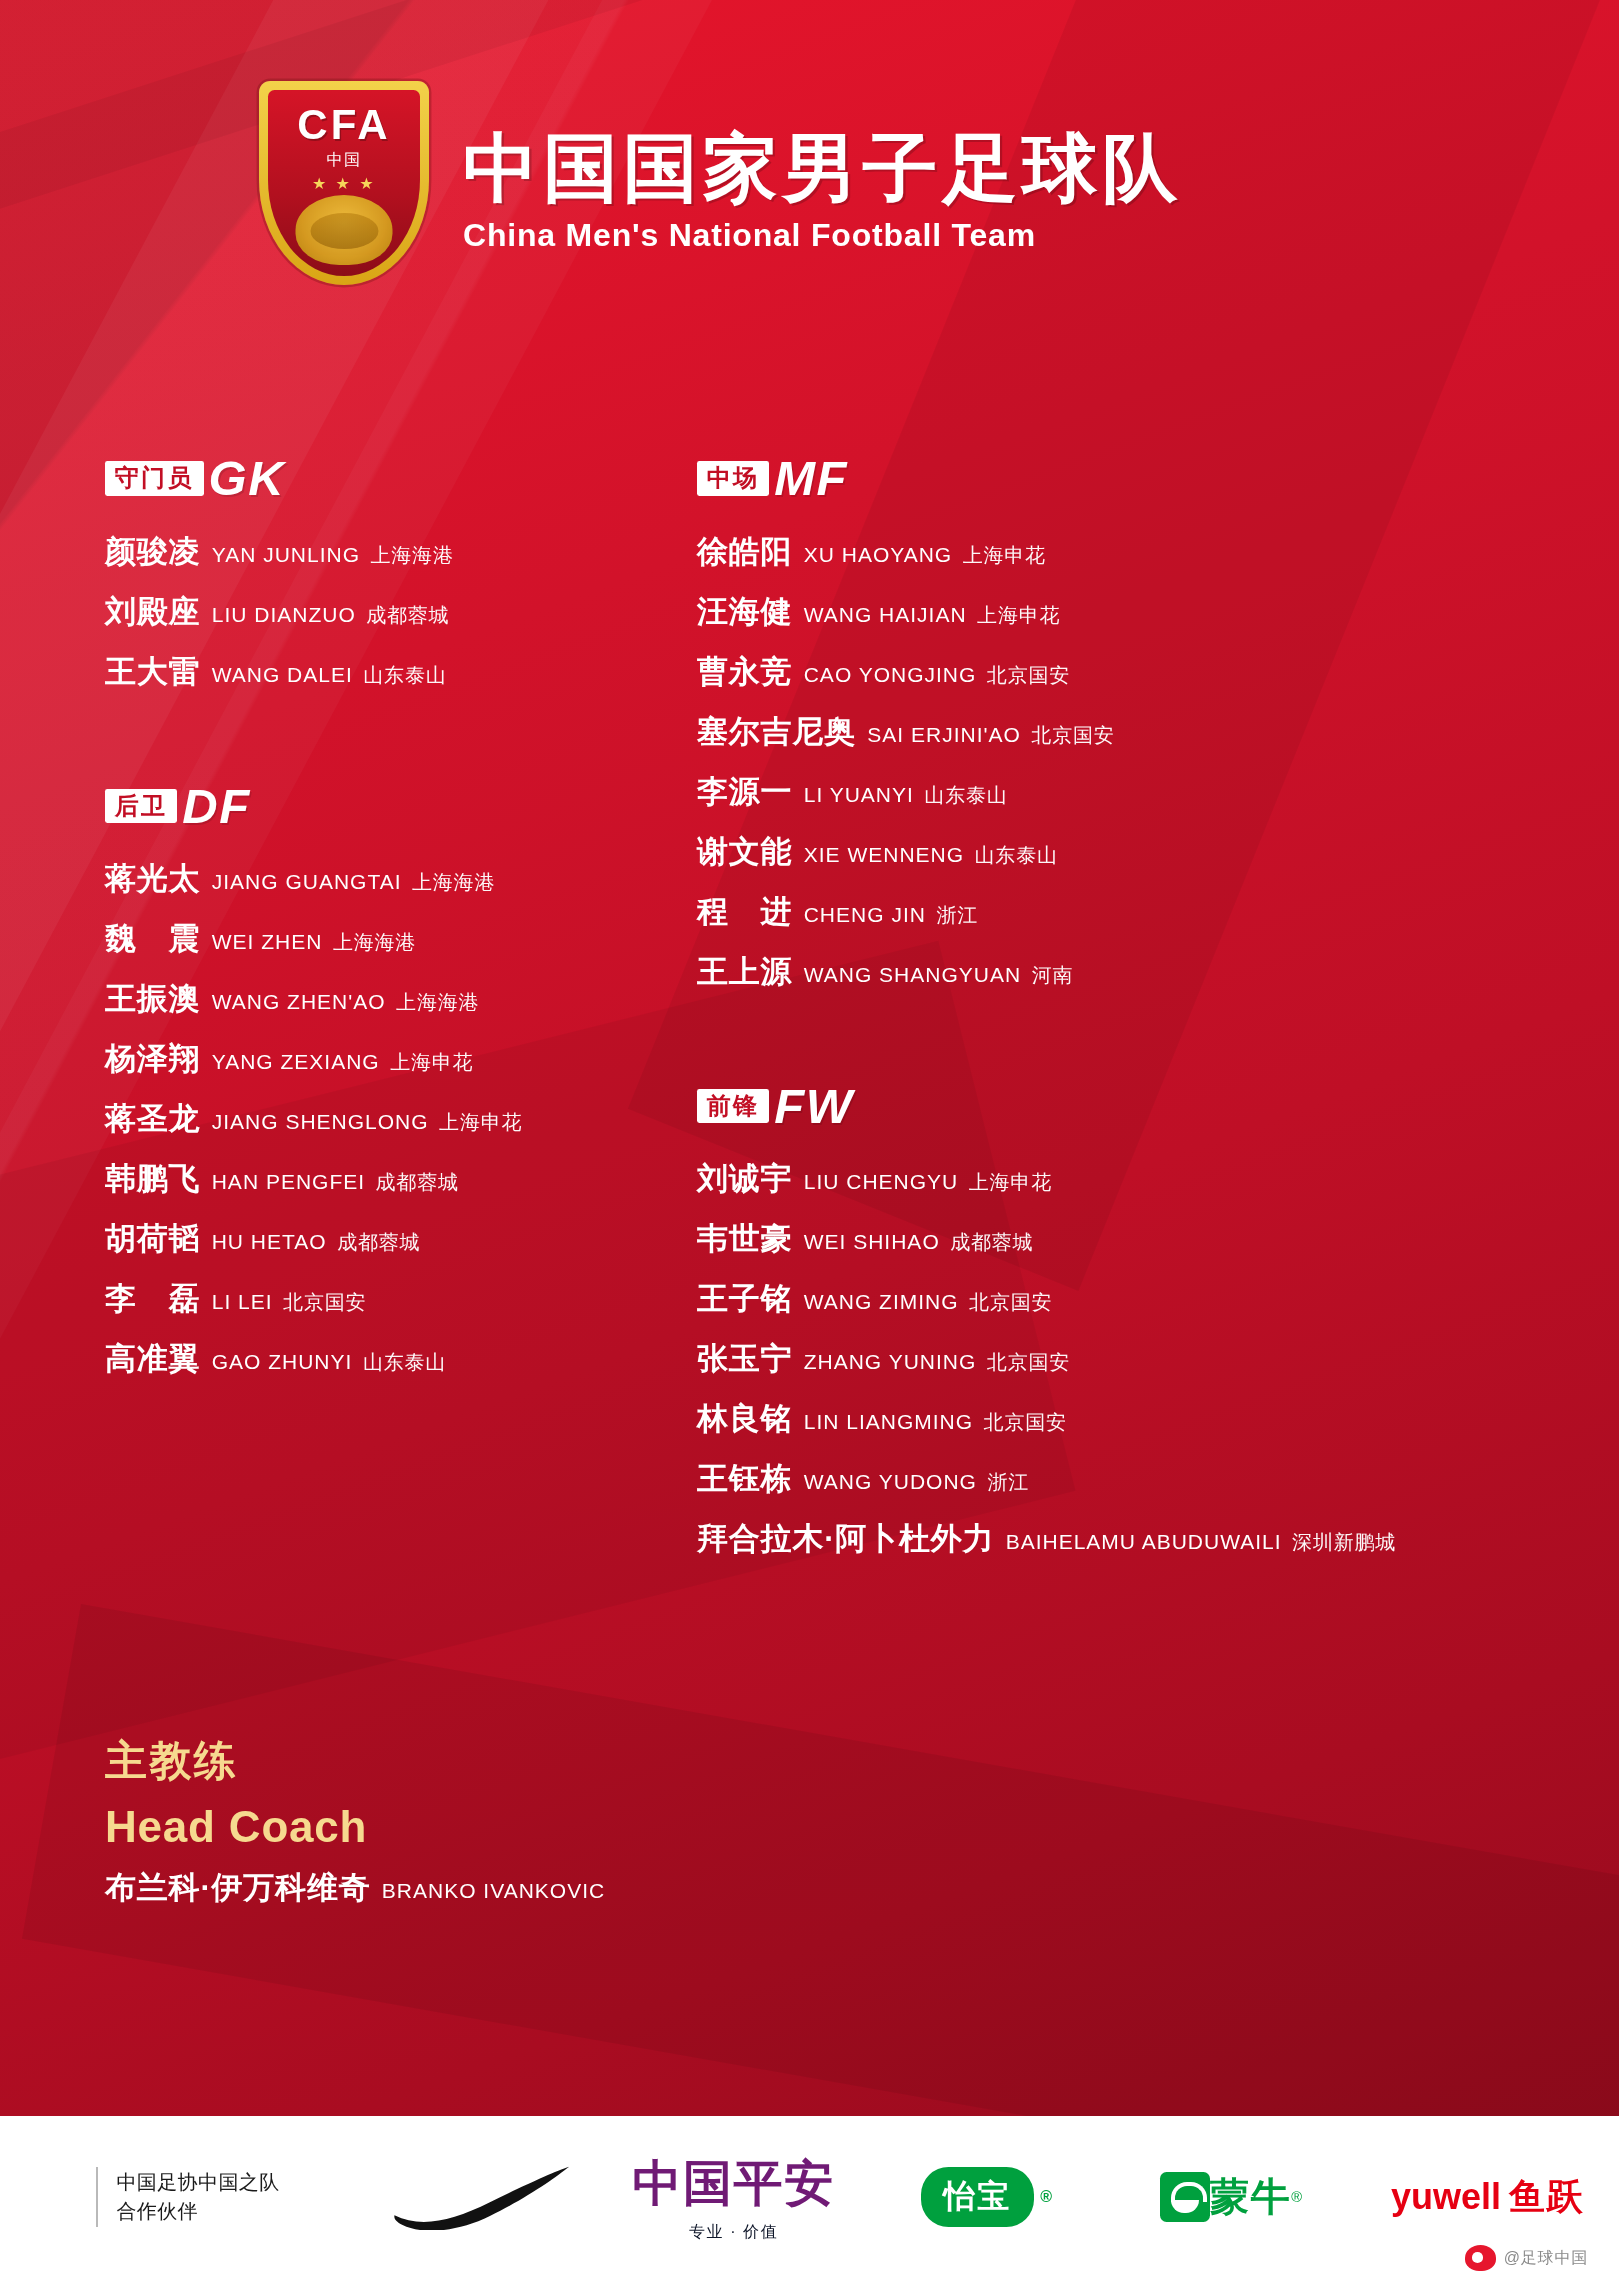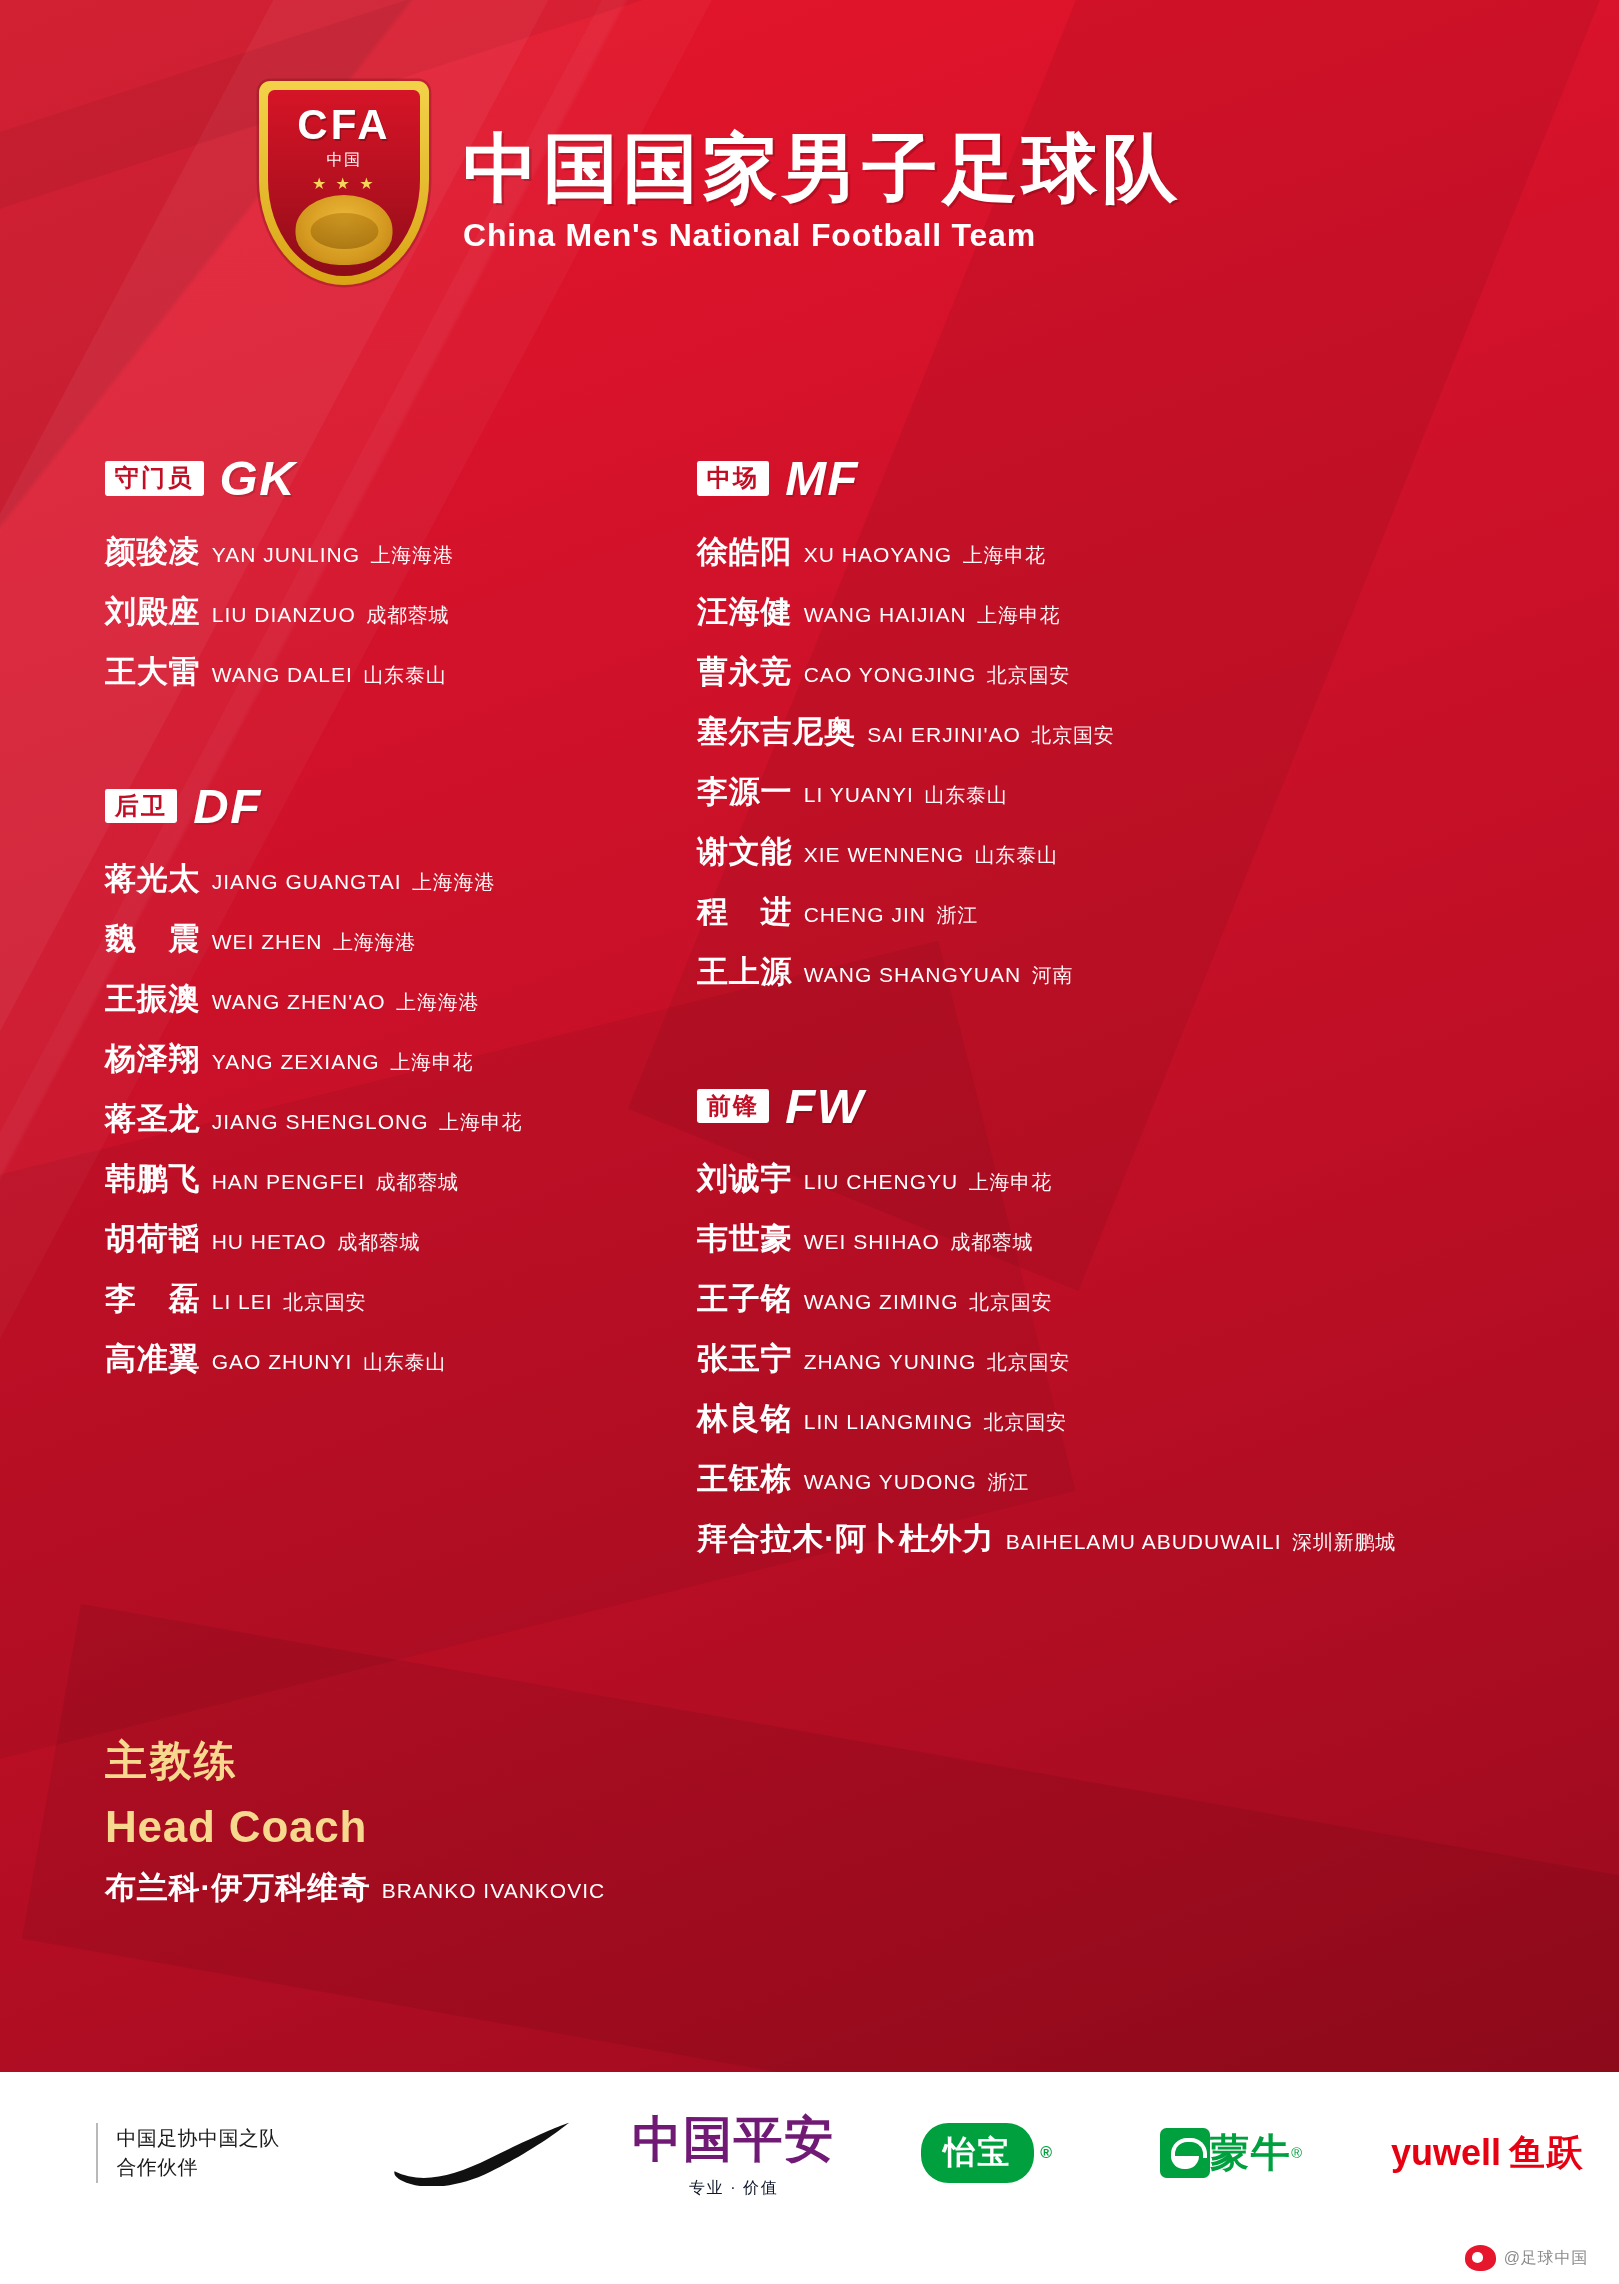--- a/index.html
+++ b/index.html
@@ -135,21 +135,21 @@
   
   .col-left  { position: absolute; left: 105px;  top: 454px; width: 632px; }
   .col-right { position: absolute; left: 697px;  top: 454px; width: 850px; }
 
   .group { margin-bottom: 18px; }
   .group.gap-big { margin-top: 89px; }
 
   .group-head {
     display: flex;
     align-items: center;
-    gap: 16px;
+    gap: 5px;
     margin-bottom: 27.5px;
   }
   .pos-cn {
     background: #ffffff;
     color: #c20e24;
     font-size: 24px;
     font-weight: 700;
     letter-spacing: 2.4px;
     padding: 4.9px 9.7px 5.7px;
     line-height: 1;
@@ -222,21 +222,21 @@
   }
   .coach-name { display: flex; align-items: baseline; }
   .coach-name .p-cn { font-size: 31px; }
   .coach-name .p-en { font-size: 21px; }
 
   
   .sponsor-bar {
     position: absolute;
     left: 0; bottom: 0;
     width: 1620px;
-    height: 212px;
+    height: 168px;
     background: #ffffff;
     margin-top: 20px;
   }
   .sponsors {
     position: absolute;
     left: 0; top: 0;
     width: 1620px;
     height: 162px;
     display: flex;
     align-items: center;

